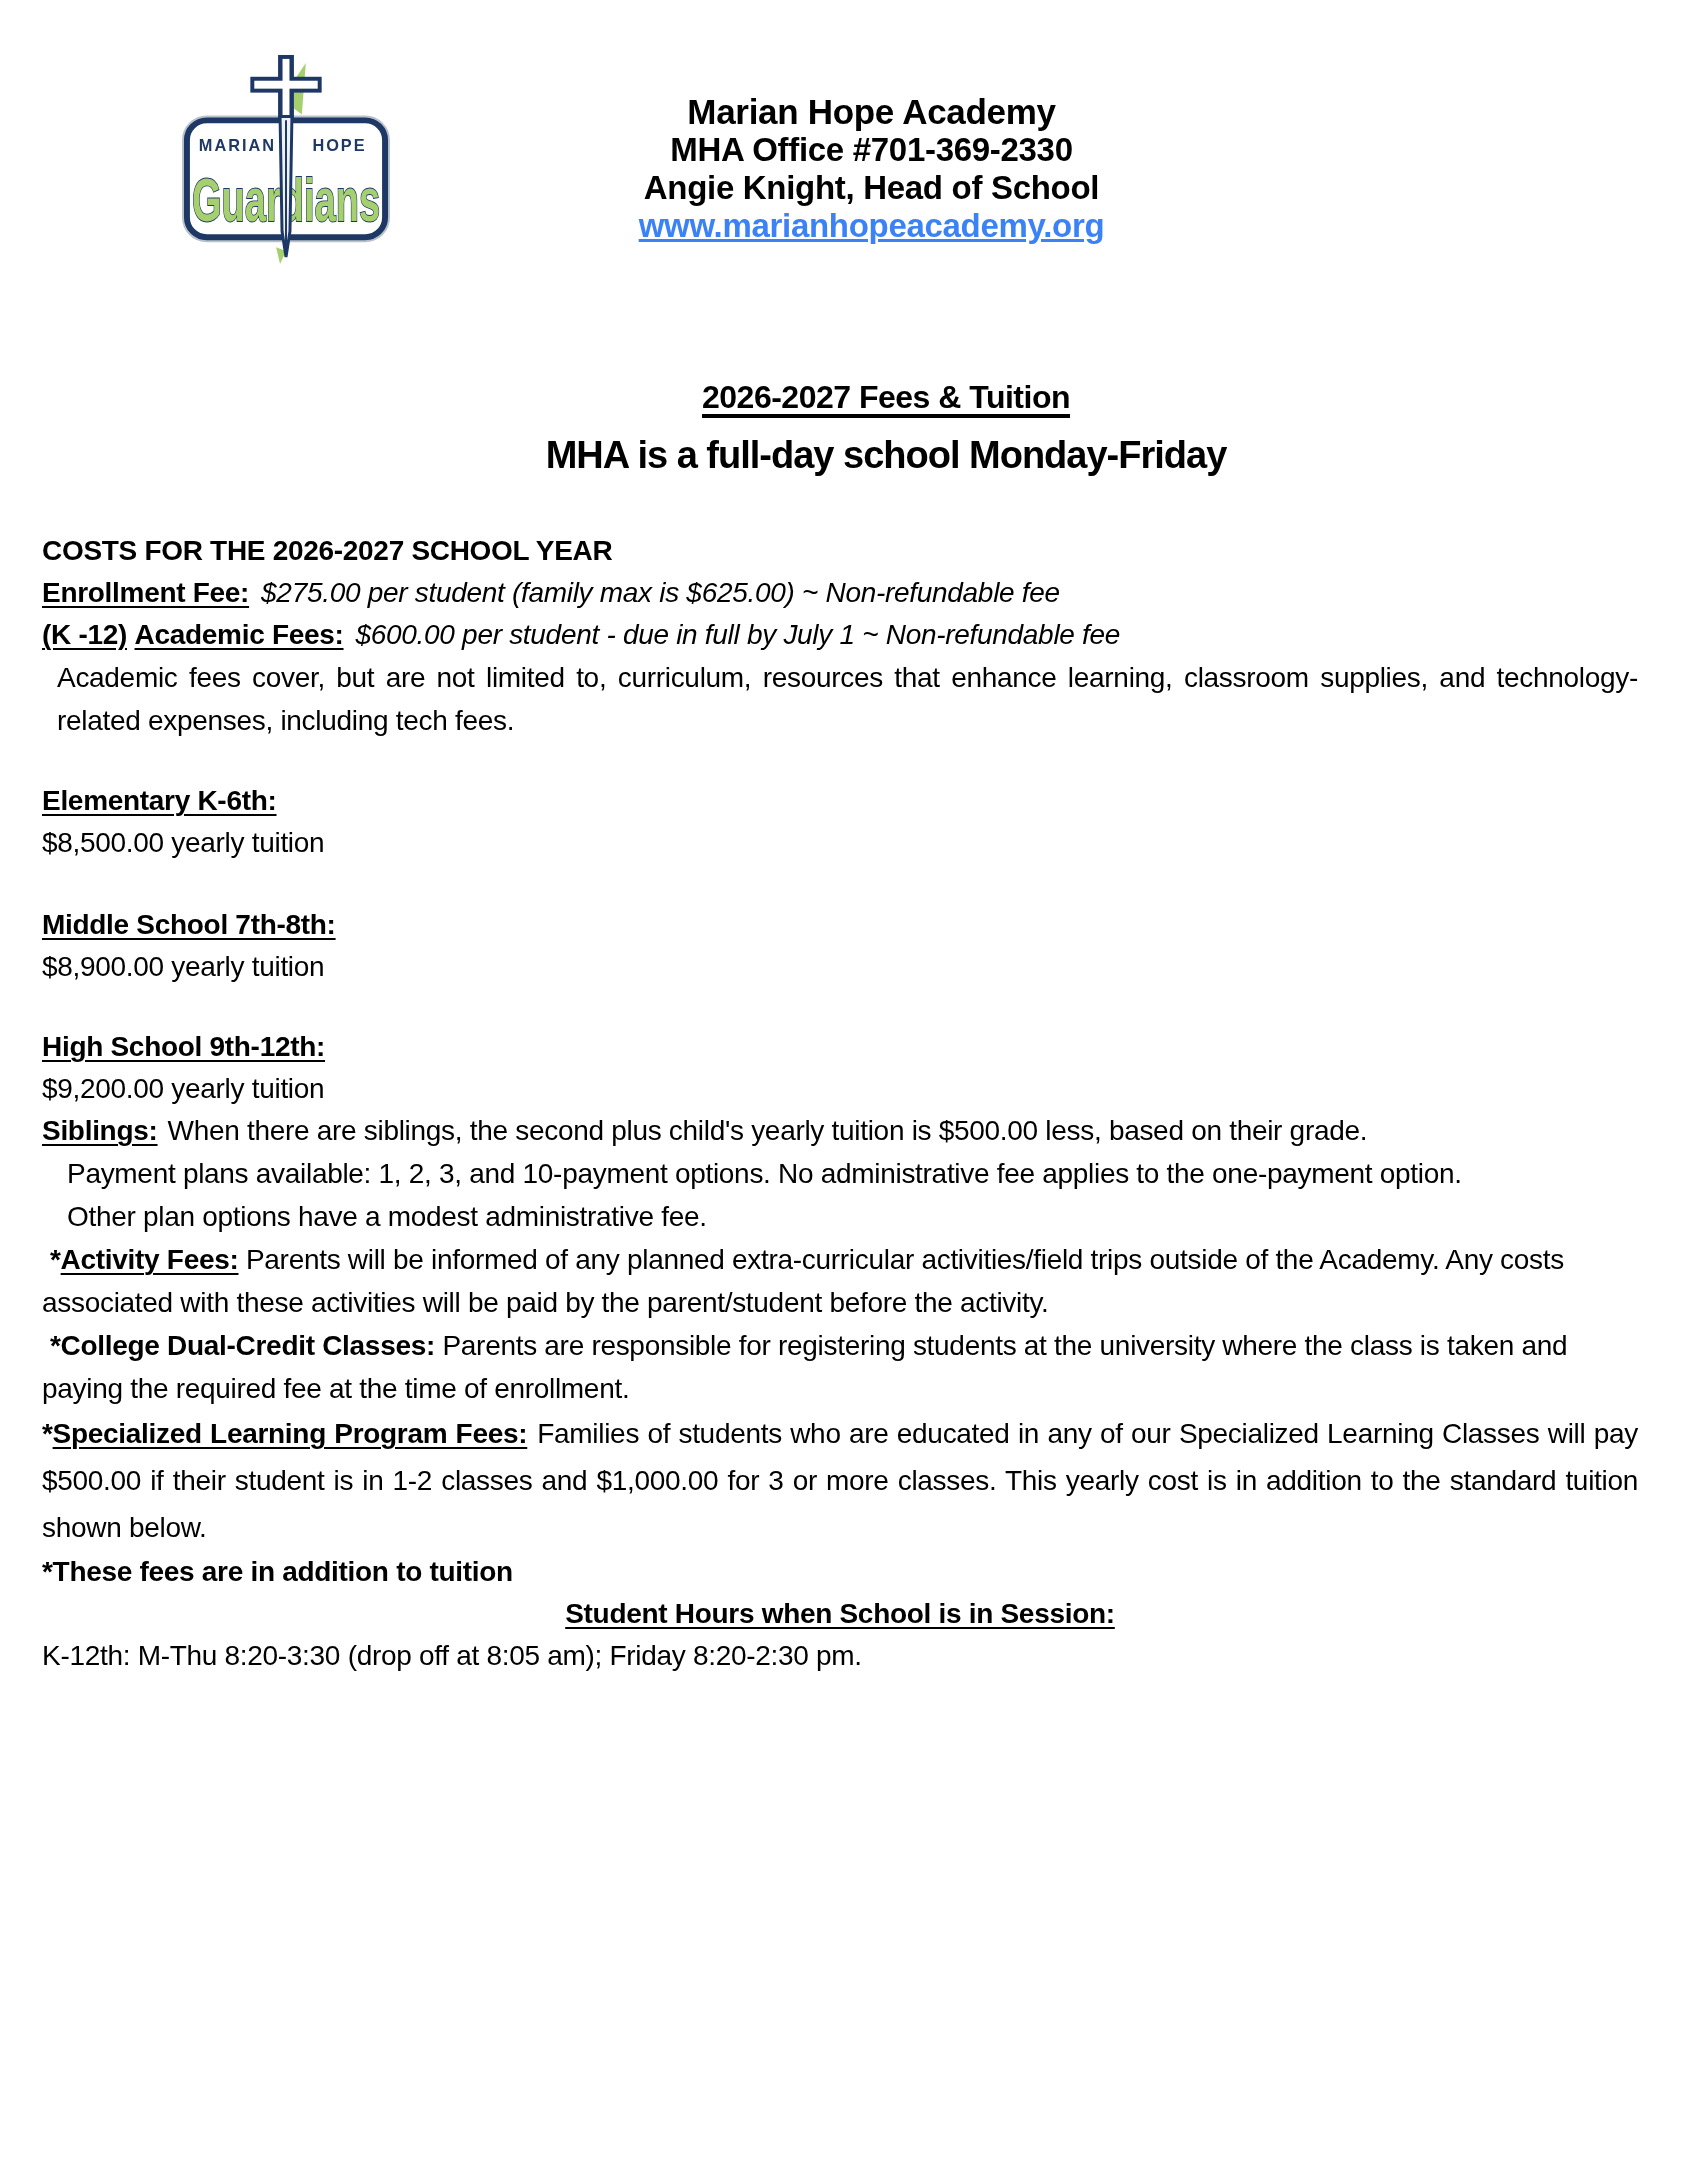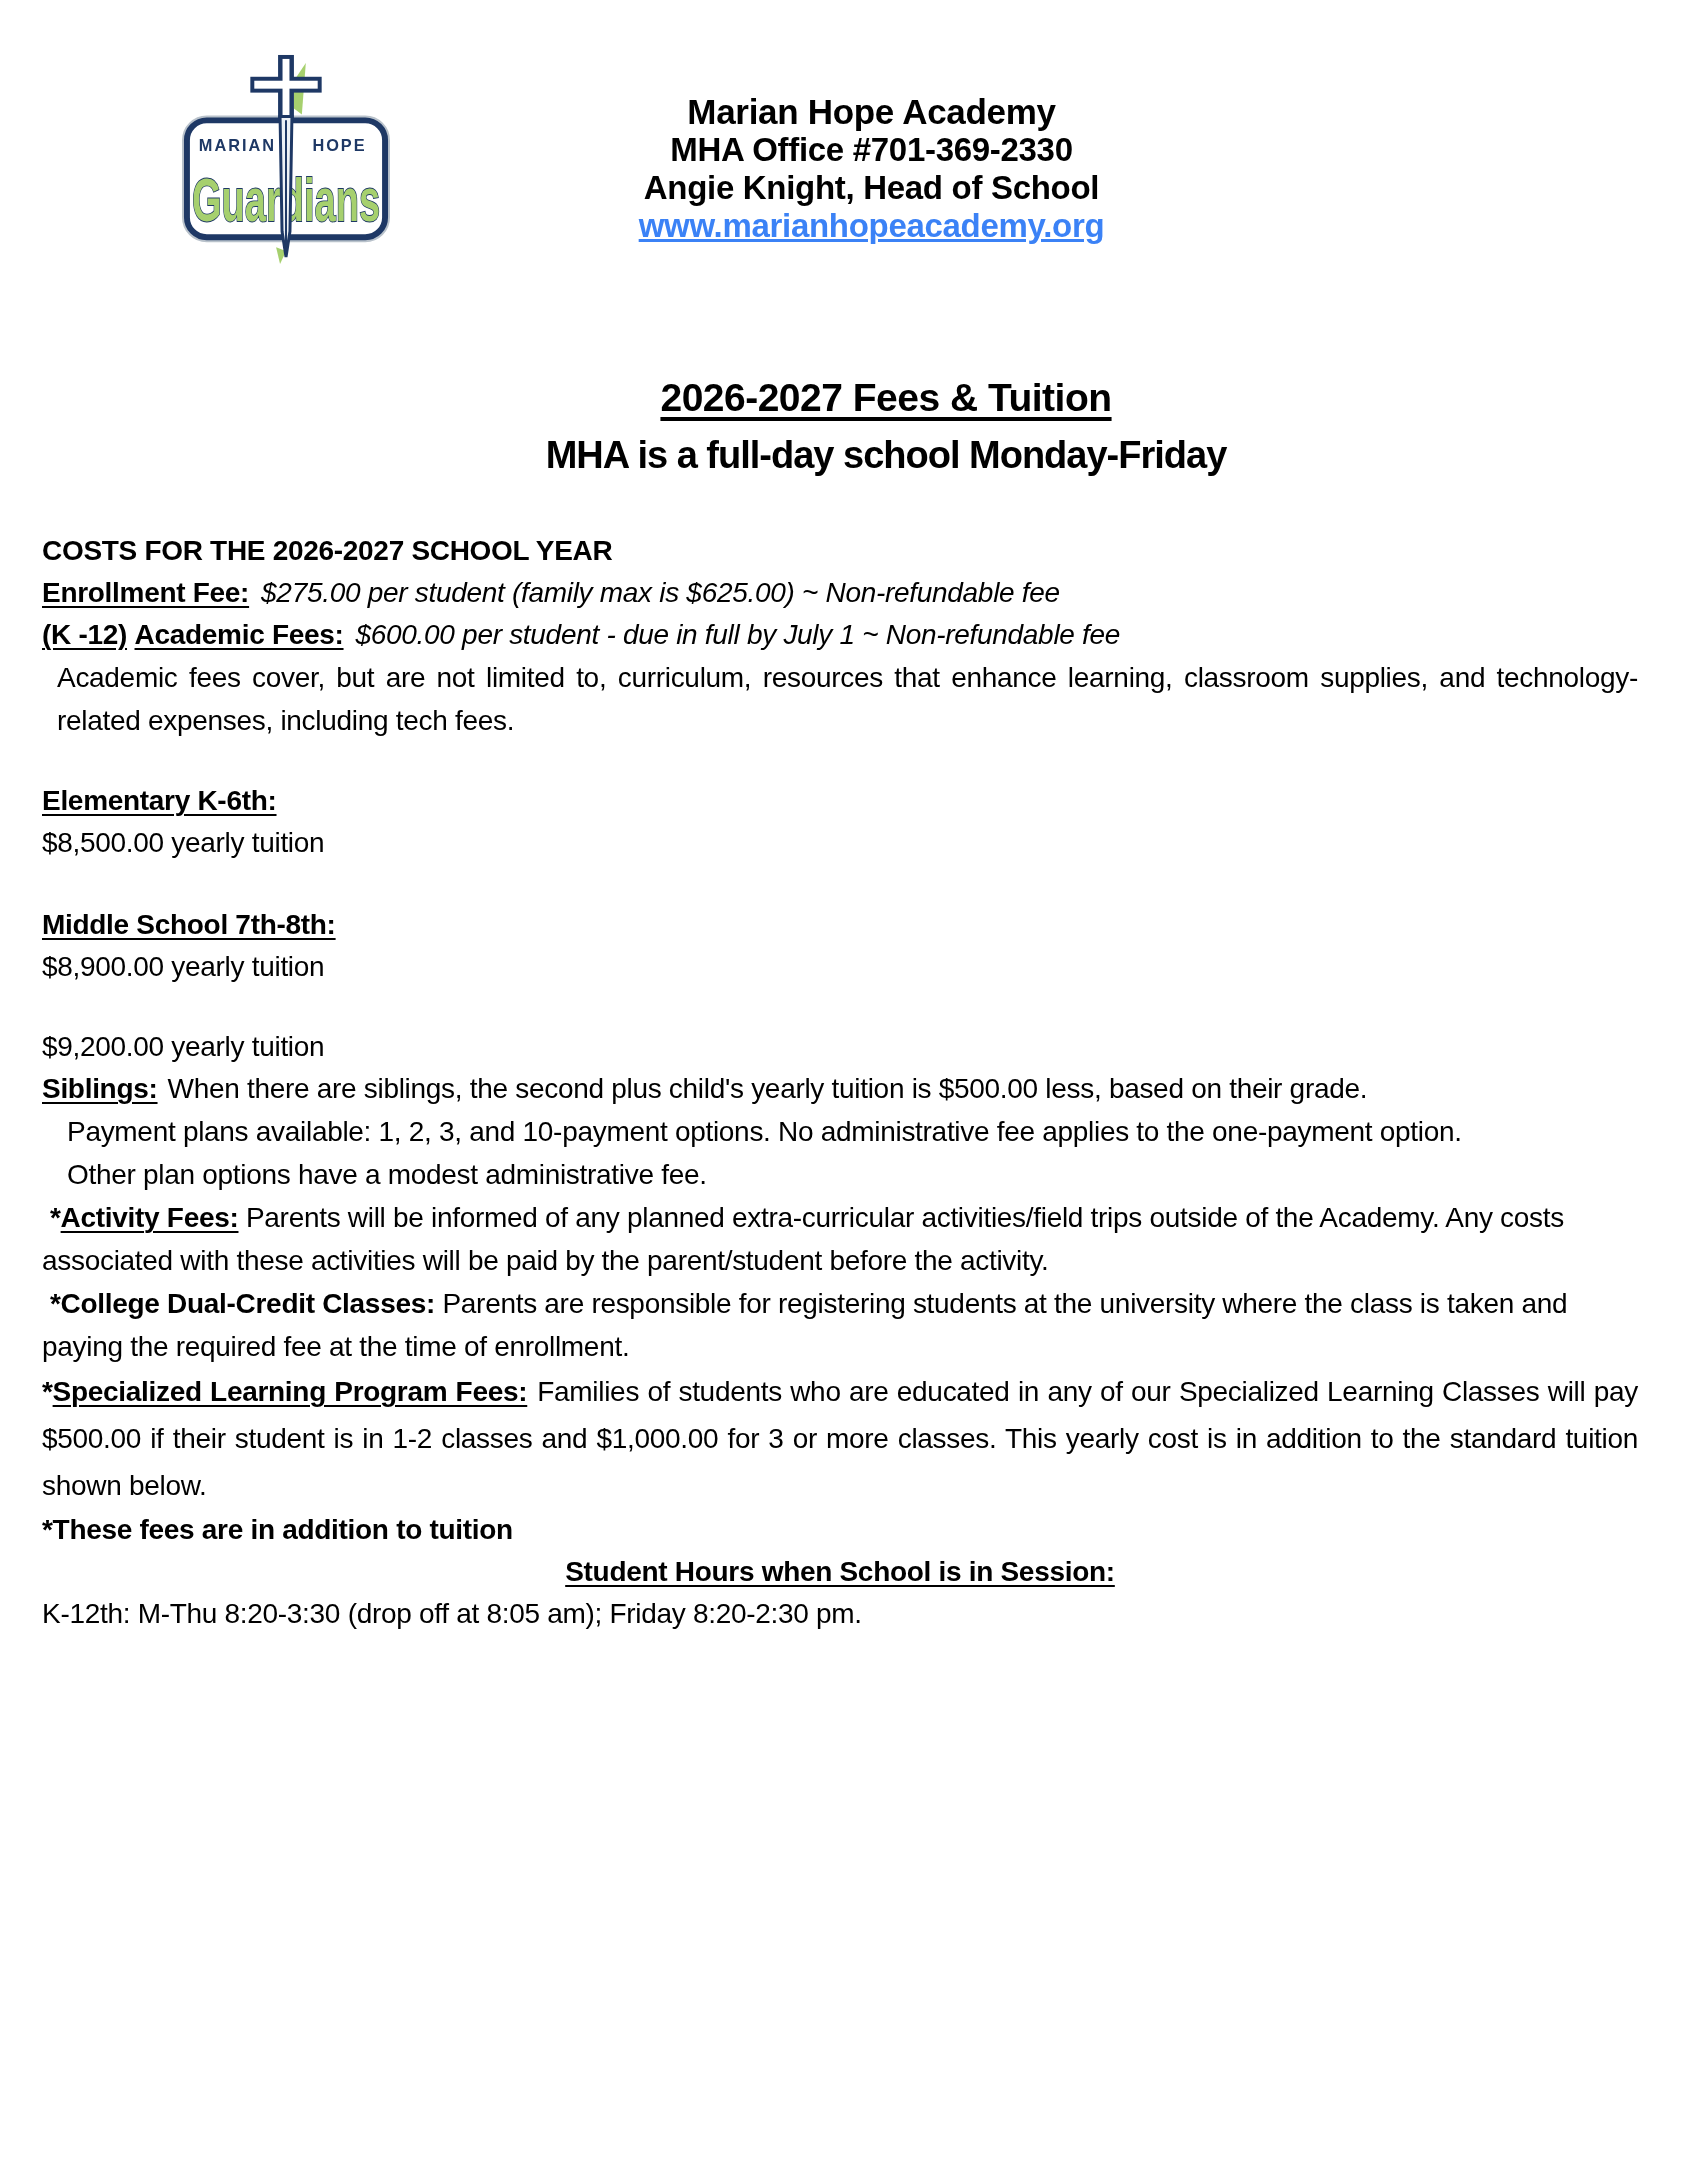--- a/index.html
+++ b/index.html
@@ -19,21 +19,21 @@
   .guardians-text{font-size:62px;font-weight:bold;stroke:#1e3865;stroke-width:1.8px;paint-order:stroke;}
   
   .header-text{
     position:absolute;left:416px;top:93px;width:911px;
     text-align:center;font-weight:bold;font-size:33px;line-height:38px;letter-spacing:-0.3px;
   }
   .h-name{font-size:35px;}
   .h-link{color:#3b82f6;text-decoration:underline;text-decoration-thickness:2.5px;font-weight:bold;}
   
   .title-block{position:absolute;left:94px;top:372px;width:1584px;text-align:center;font-weight:bold;}
-  .doc-title{font-size:39px;line-height:51px;letter-spacing:-0.5px;}
+  .doc-title{font-size:32px;line-height:51px;letter-spacing:-0.5px;}
   .doc-title span{text-decoration:underline;text-decoration-thickness:3.5px;text-underline-offset:6px;}
   .doc-subtitle{font-size:38px;line-height:48px;margin-top:8px;letter-spacing:-1px;}
   
   .content{
     position:absolute;left:42px;top:530px;width:1596px;
     font-size:28px;line-height:42px;letter-spacing:-0.3px;
   }
   .content p{margin:0;}
   .b{font-weight:bold;}
   .i{font-style:italic;}
@@ -113,20 +113,21 @@
       <p><span class="bu">Elementary K-6th:</span></p>
       <p>$8,500.00 yearly tuition</p>
     </section>
 
     <section class="lvl lvl1">
       <p><span class="bu">Middle School 7th-8th:</span></p>
       <p>$8,900.00 yearly tuition</p>
     </section>
 
     <section class="lvl lvl2">
+      <p><span class="bu">High School 9th-12th:</span></p>
       <p>$9,200.00 yearly tuition</p>
     </section>
 
     <p class="m-sib"><span class="bu">Siblings:</span><span class="gap2">When there are siblings, the second plus child's yearly tuition is $500.00 less, based on their grade.</span></p>
 
     <p class="m-pay">Payment plans available: 1, 2, 3, and 10-payment options. No administrative fee applies to the one-payment option. Other plan options have a modest administrative fee.</p>
 
     <p class="m-act"><span class="b">*</span><span class="bu">Activity Fees:</span> <span>Parents will be informed of any planned extra-curricular activities/field trips outside of the Academy. Any costs associated with these activities will be paid by the parent/student before the activity.</span></p>
 
     <p class="m-col"><span class="b">*College Dual-Credit Classes:</span> <span>Parents are responsible for registering students at the university where the class is taken and paying the required fee at the time of enrollment.</span></p>

